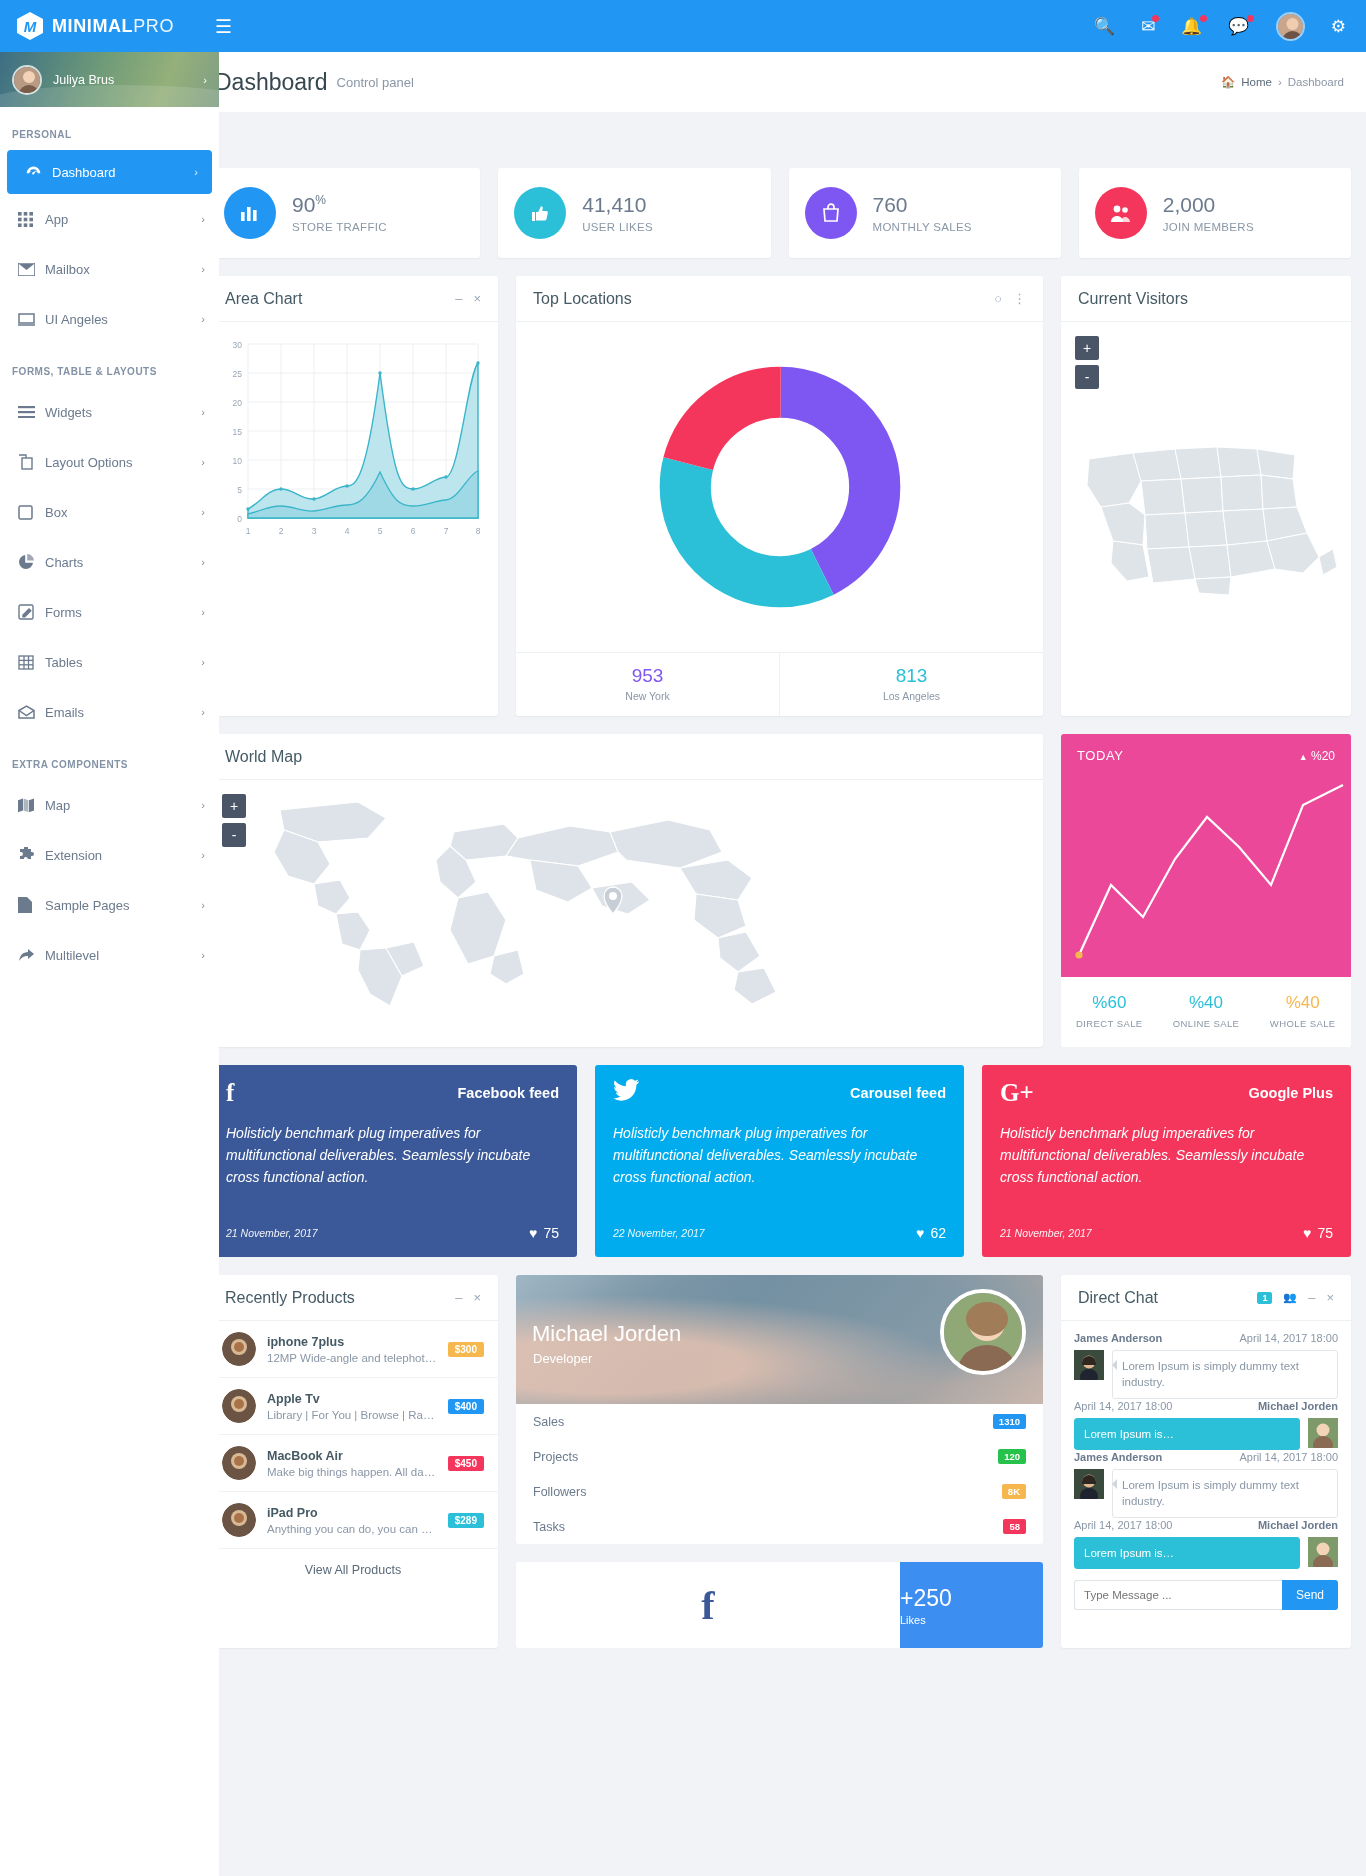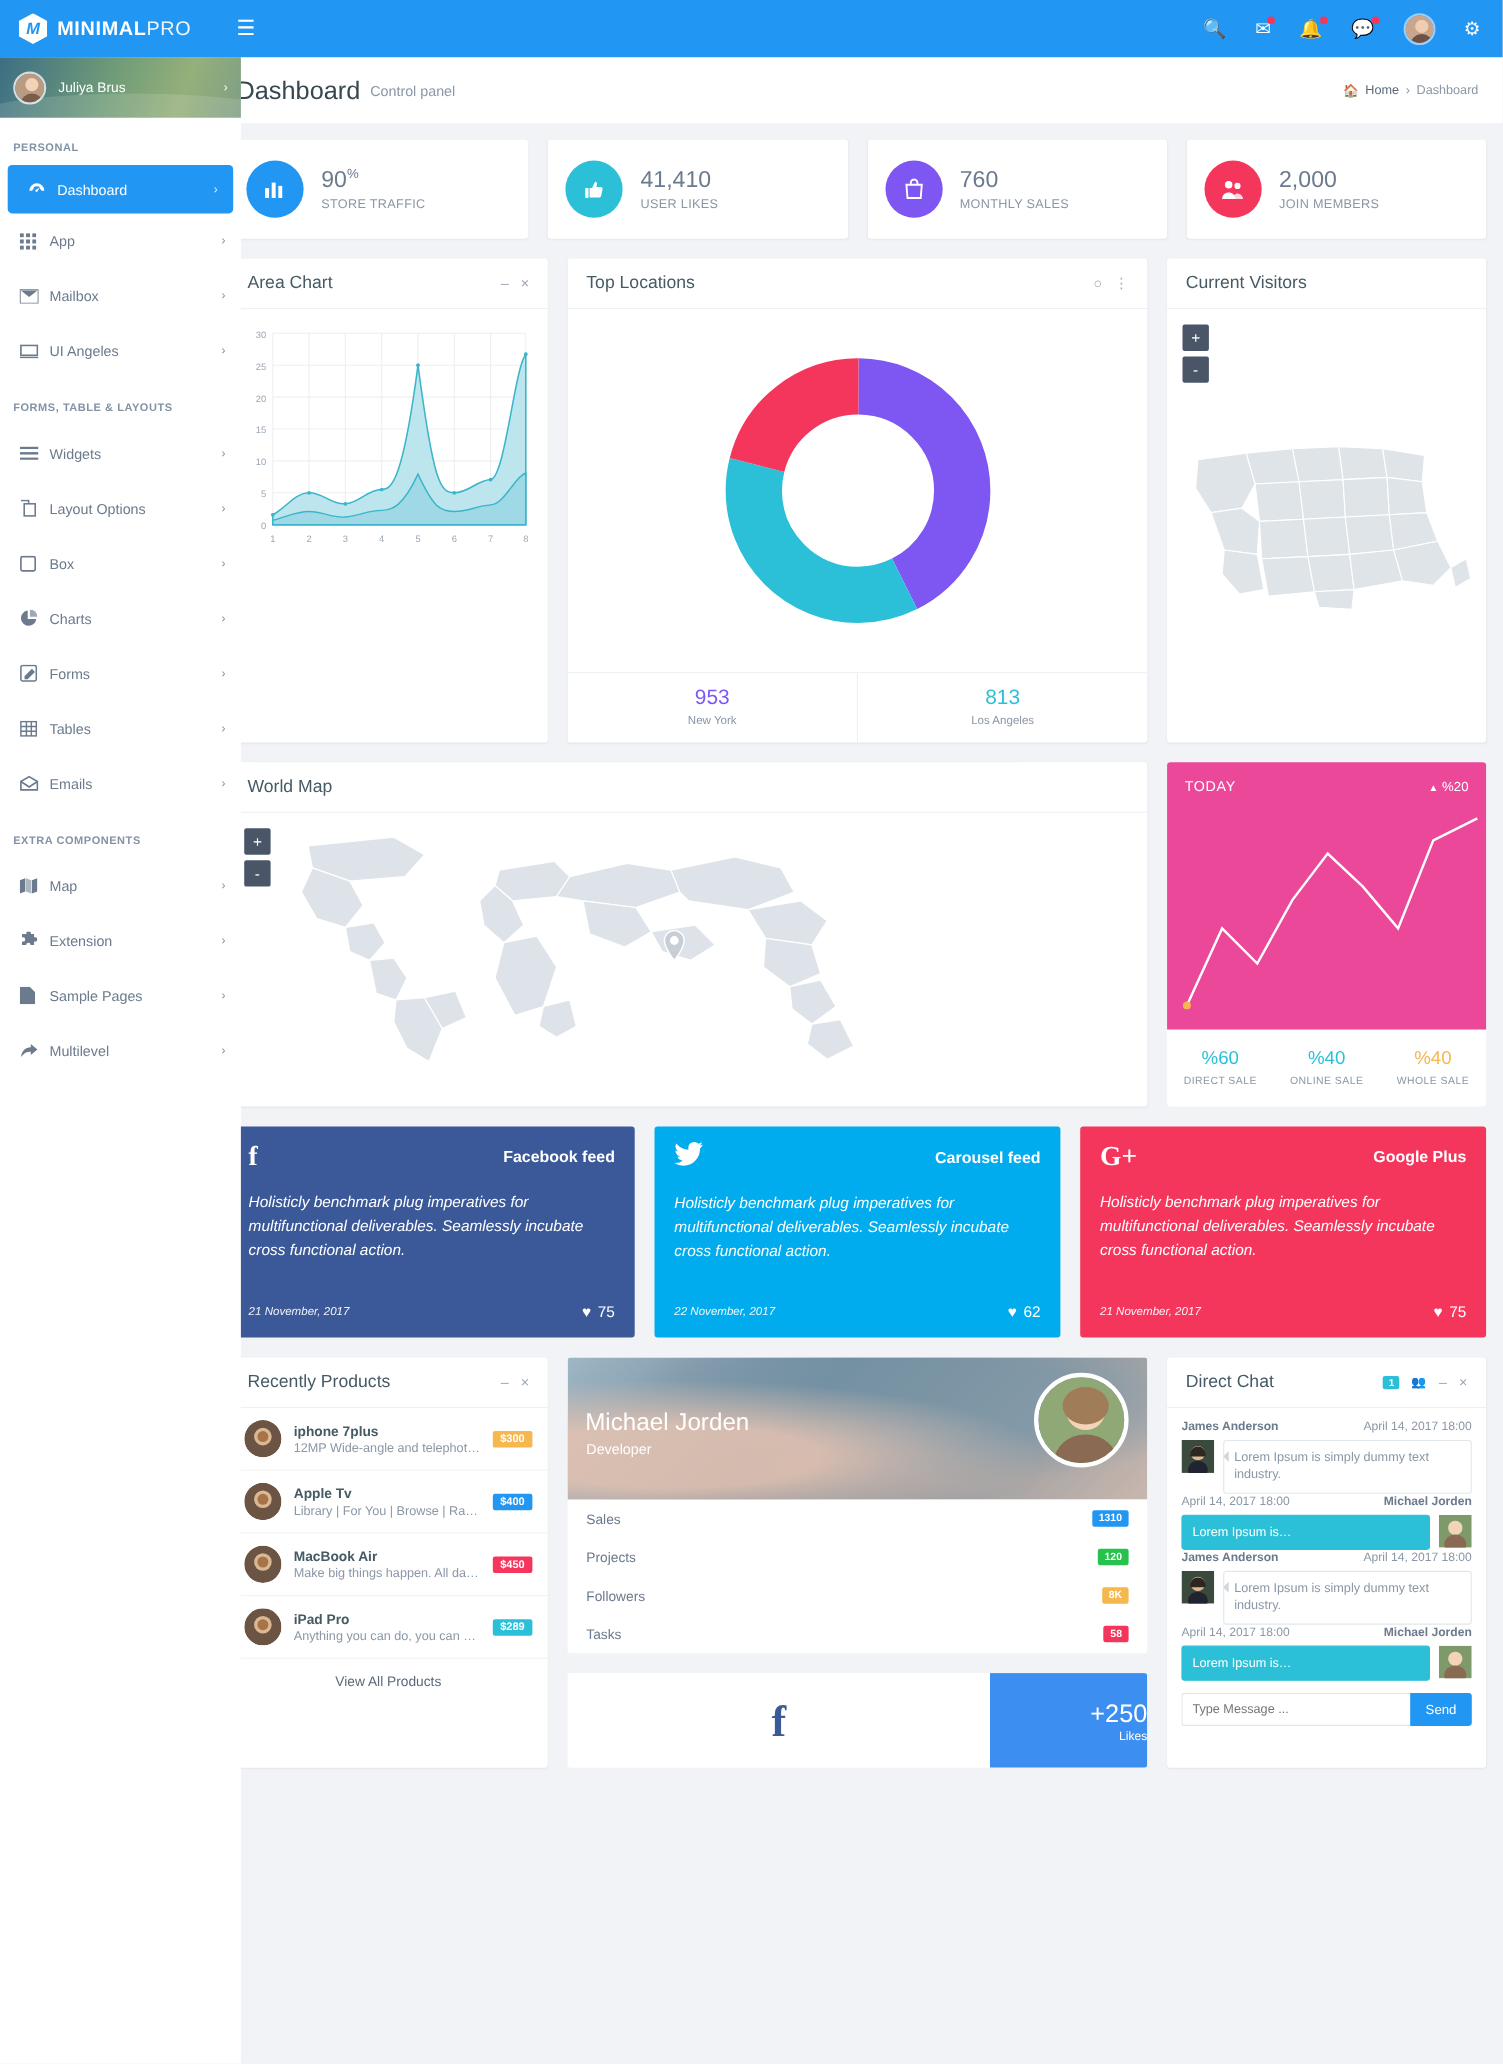--- a/index.html
+++ b/index.html
@@ -41,21 +41,21 @@
   
   .content { position:absolute; left:193px; top:52px; width:1173px; height:1824px; }
   .pagehead { height:60px; background:#fff; display:flex; align-items:center; padding:0 22px; }
   .ph-title { font-size:23px; color:#37474f; font-weight:400; }
   .ph-sub { font-size:13px; color:#8a97a6; margin-left:9px; }
   .crumb { margin-left:auto; font-size:11.5px; color:#8a97a6; display:flex; align-items:center; gap:6px; }
   .crumb .home { color:#5a6a7a; }
   .wrap { padding:15px; }
   
   .statrow { display:flex; gap:18px; }
-  .statcard { flex:1; background:#fff; border-radius:3px; height:90px; display:flex; align-items:center; padding:0 16px; gap:16px; box-shadow:0 1px 2px rgba(0,0,0,.05); }
+  .statcard { flex:1; background:#fff; border-radius:3px; height:90px; display:flex; align-items:center; padding:0 16px; gap:16px; box-shadow:0 1px 2px rgba(0,0,0,.05);margin-top:41px; }
   .statico { width:52px; height:52px; border-radius:50%; display:flex; align-items:center; justify-content:center; color:#fff; font-size:20px; flex:none; }
   .statnum { font-size:21px; color:#6b7a8d; font-weight:400; line-height:1.1; }
   .statnum sup { font-size:12px; }
   .statlbl { font-size:11.5px; color:#8a97a6; letter-spacing:.3px; margin-top:4px; }
   
   .panel { background:#fff; border-radius:3px; box-shadow:0 1px 2px rgba(0,0,0,.05); }
   .phead { height:46px; display:flex; align-items:center; padding:0 17px; border-bottom:1px solid #eef1f4; }
   .phead h3 { font-size:16px; font-weight:400; color:#455a64; }
   .ptools { margin-left:auto; display:flex; align-items:center; gap:11px; color:#9aa7b5; font-size:13px; }
   .row2 { display:flex; gap:18px; margin-top:18px; }
@@ -110,21 +110,21 @@
       radial-gradient(ellipse at 62% 30%,rgba(120,150,168,.7) 0 30%,transparent 60%); }
   .prof-name { position:absolute; left:16px; top:46px; color:#fff; font-size:22px; z-index:3; }
   .prof-role { position:absolute; left:17px; top:76px; color:#fff; font-size:13px; z-index:3; }
   .prof-av { position:absolute; right:17px; top:14px; width:86px; height:86px; border-radius:50%; border:4px solid #fff; overflow:hidden; z-index:3; }
   .prof-row { display:flex; align-items:center; padding:10px 17px; }
   .prof-lbl { font-size:12.5px; color:#6b7a8d; }
   .prof-badge { margin-left:auto; color:#fff; font-size:9.5px; font-weight:bold; padding:2px 6px; border-radius:2px; }
   .fbcard { background:#fff; border-radius:3px; display:flex; height:86px; overflow:hidden; }
   .fb-left { flex:1; display:flex; align-items:center; justify-content:center; }
   .fb-f { font-family:"Liberation Serif",serif; font-size:40px; font-weight:bold; color:#3b5998; }
-  .fb-right { width:143px; background:#3c8ef0; color:#fff; display:flex; flex-direction:column; align-items:flex-end; justify-content:center; }
+  .fb-right { width:143px; background:#3c8ef0; color:#fff; display:flex; flex-direction:column; align-items:flex-start; justify-content:center; }
   .fb-n { font-size:23px; }
   .fb-t { font-size:11px; margin-top:2px; }
   
   .chatcol { width:290px; }
   .chat-body { padding:10px 13px 0; }
   .chat-meta { display:flex; font-size:11px; color:#6b7a8d; font-weight:bold; margin-top:1px; }
   .chat-meta .time { margin-left:auto; font-weight:normal; color:#8a97a6; }
   .chat-meta.r .time { margin-left:0; margin-right:auto; }
   .chat-line { display:flex; align-items:flex-start; gap:8px; margin-top:6px; }
   .chat-av { width:30px; height:30px; flex:none; overflow:hidden; }

